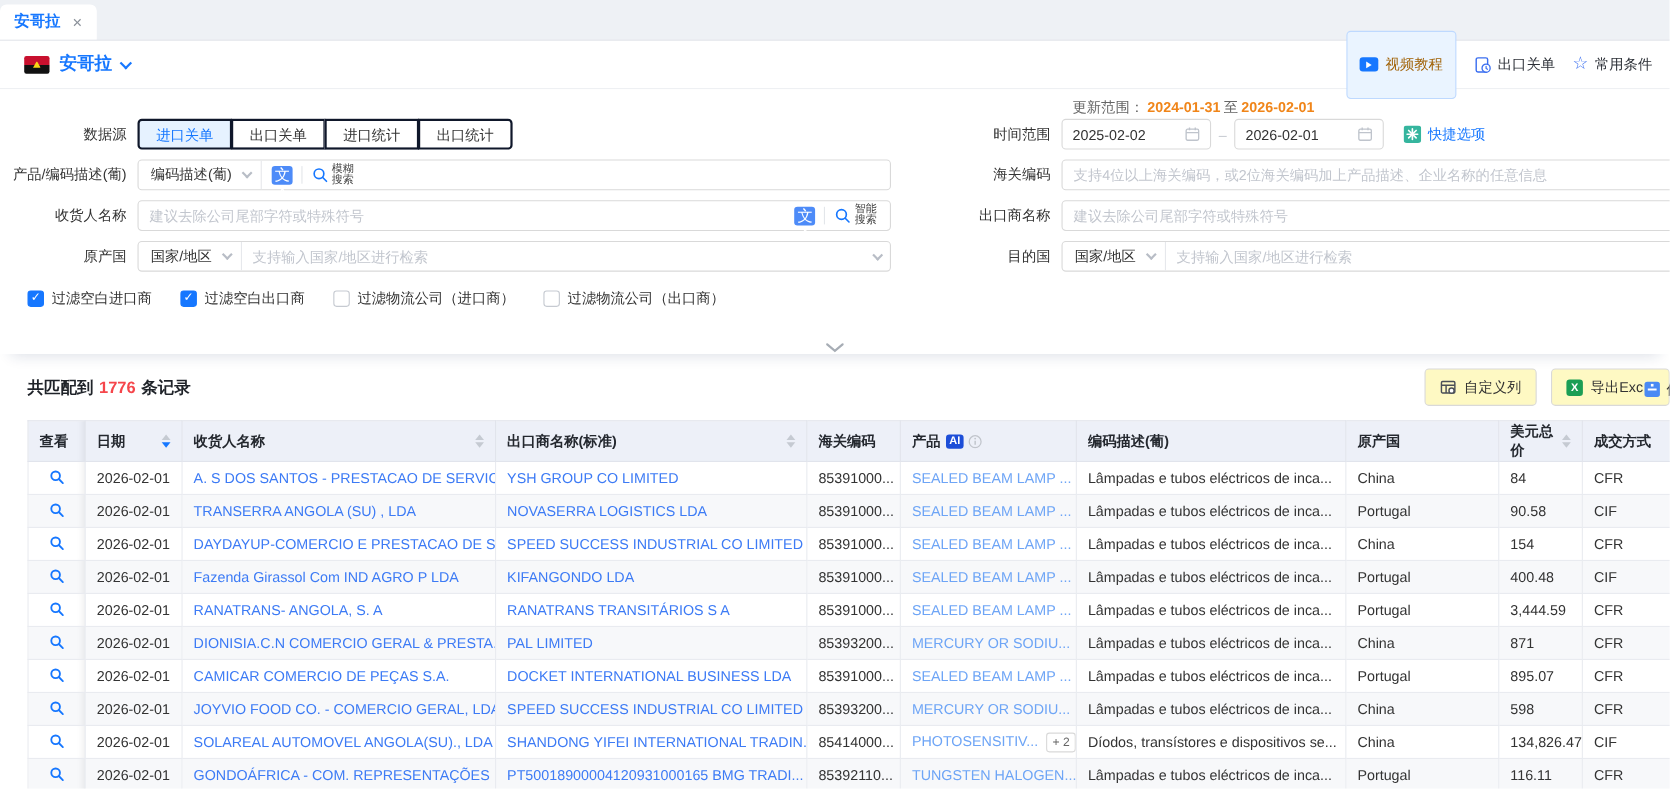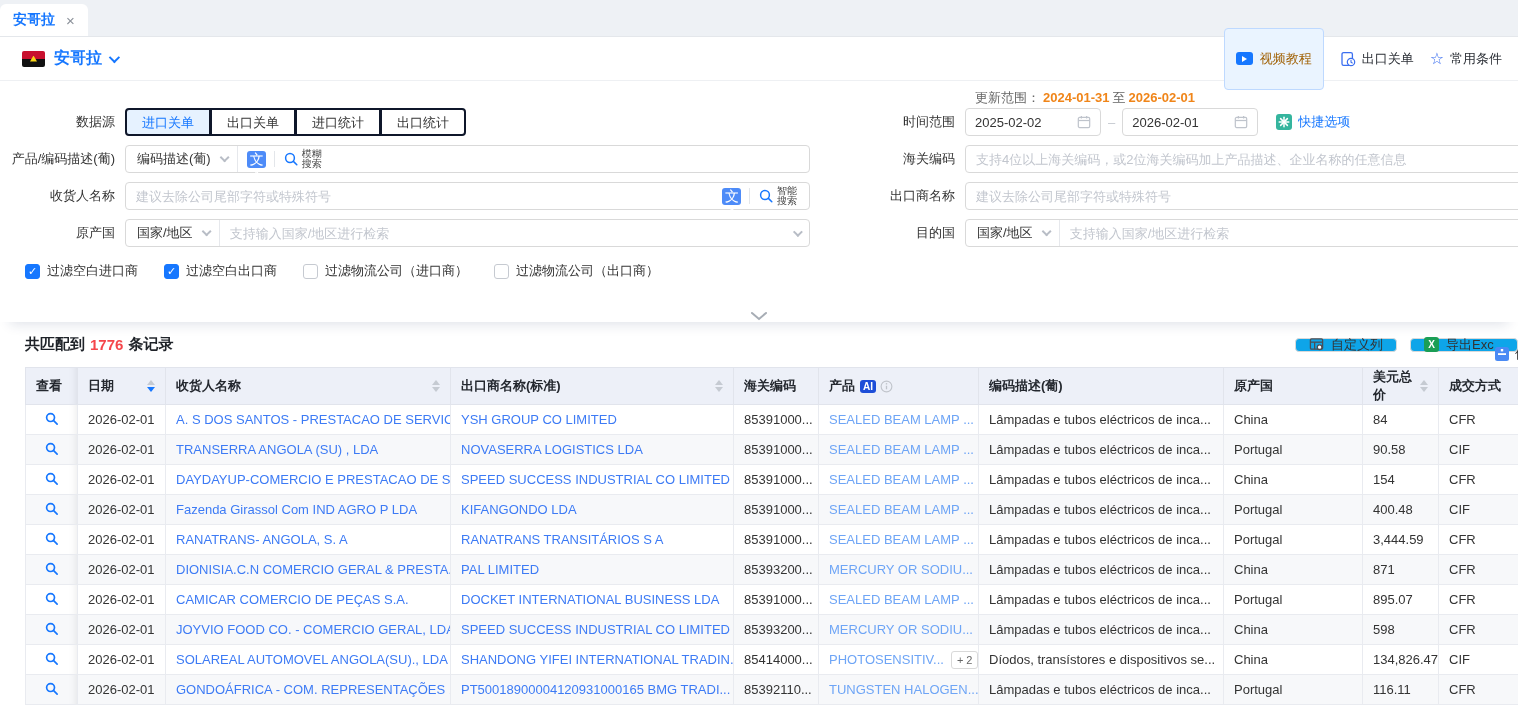--- a/index.html
+++ b/index.html
@@ -69,21 +69,21 @@
   .box.on { background:#1677ff; border-color:#1677ff; color:#fff; font-size:11px; line-height:13px; text-align:center; }
   .save-cond { position:absolute; left:1494px; top:264px; display:flex; align-items:center; gap:5px; white-space:nowrap; color:#333; }
   .collapse { position:absolute; bottom:1px; left:50%; transform:translateX(-50%); color:#a7adb5; cursor:pointer; line-height:0; }
 
   
   .results { padding:13px 0 0 25px; }
   .res-head { display:flex; align-items:center; }
   .res-title { font-size:15px; font-weight:bold; color:#1f2329; display:flex; align-items:center; gap:5px; }
   .res-count { color:#f5464b; }
   .res-actions { margin-left:auto; display:flex; gap:13px; }
-  .rbtn { height:14px; border:1px solid #d9d9d9; border-radius:4px; background:#0ea5e9; display:flex; align-items:center; gap:7px; padding:0 13px; font-size:13px; color:#333; cursor:pointer; white-space:nowrap; }
+  .rbtn { height:34px; border:1px solid #d9d9d9; border-radius:4px; background:#fef9c3; display:flex; align-items:center; gap:7px; padding:0 13px; font-size:13px; color:#333; cursor:pointer; white-space:nowrap; }
   .xls { width:15px; height:15px; background:#1b9e55; border-radius:3px; color:#fff; font-size:10px; font-weight:bold; line-height:15px; text-align:center; }
 
   table.grid { border-collapse:collapse; table-layout:fixed; width:1493px; margin-top:13px; }
   .grid th { background:#edf0f8; height:36px; border:1px solid #e1e4ec; padding:0 10px; font-size:13px; font-weight:bold; color:#24282f; text-align:left; }
   .grid td { height:30px; border:1px solid #e9ebf0; padding:0 10px; white-space:nowrap; overflow:hidden; text-overflow:clip; font-size:13px; }
   .grid tbody tr:nth-child(even) td { background:#f7f8fa; }
   .th-in { display:flex; align-items:center; }
   .th-lab { overflow:hidden; }
   .carets { display:flex; flex-direction:column; gap:2px; margin-left:auto; padding-left:6px; cursor:pointer; }
   .car { width:0; height:0; border-left:4px solid transparent; border-right:4px solid transparent; }

